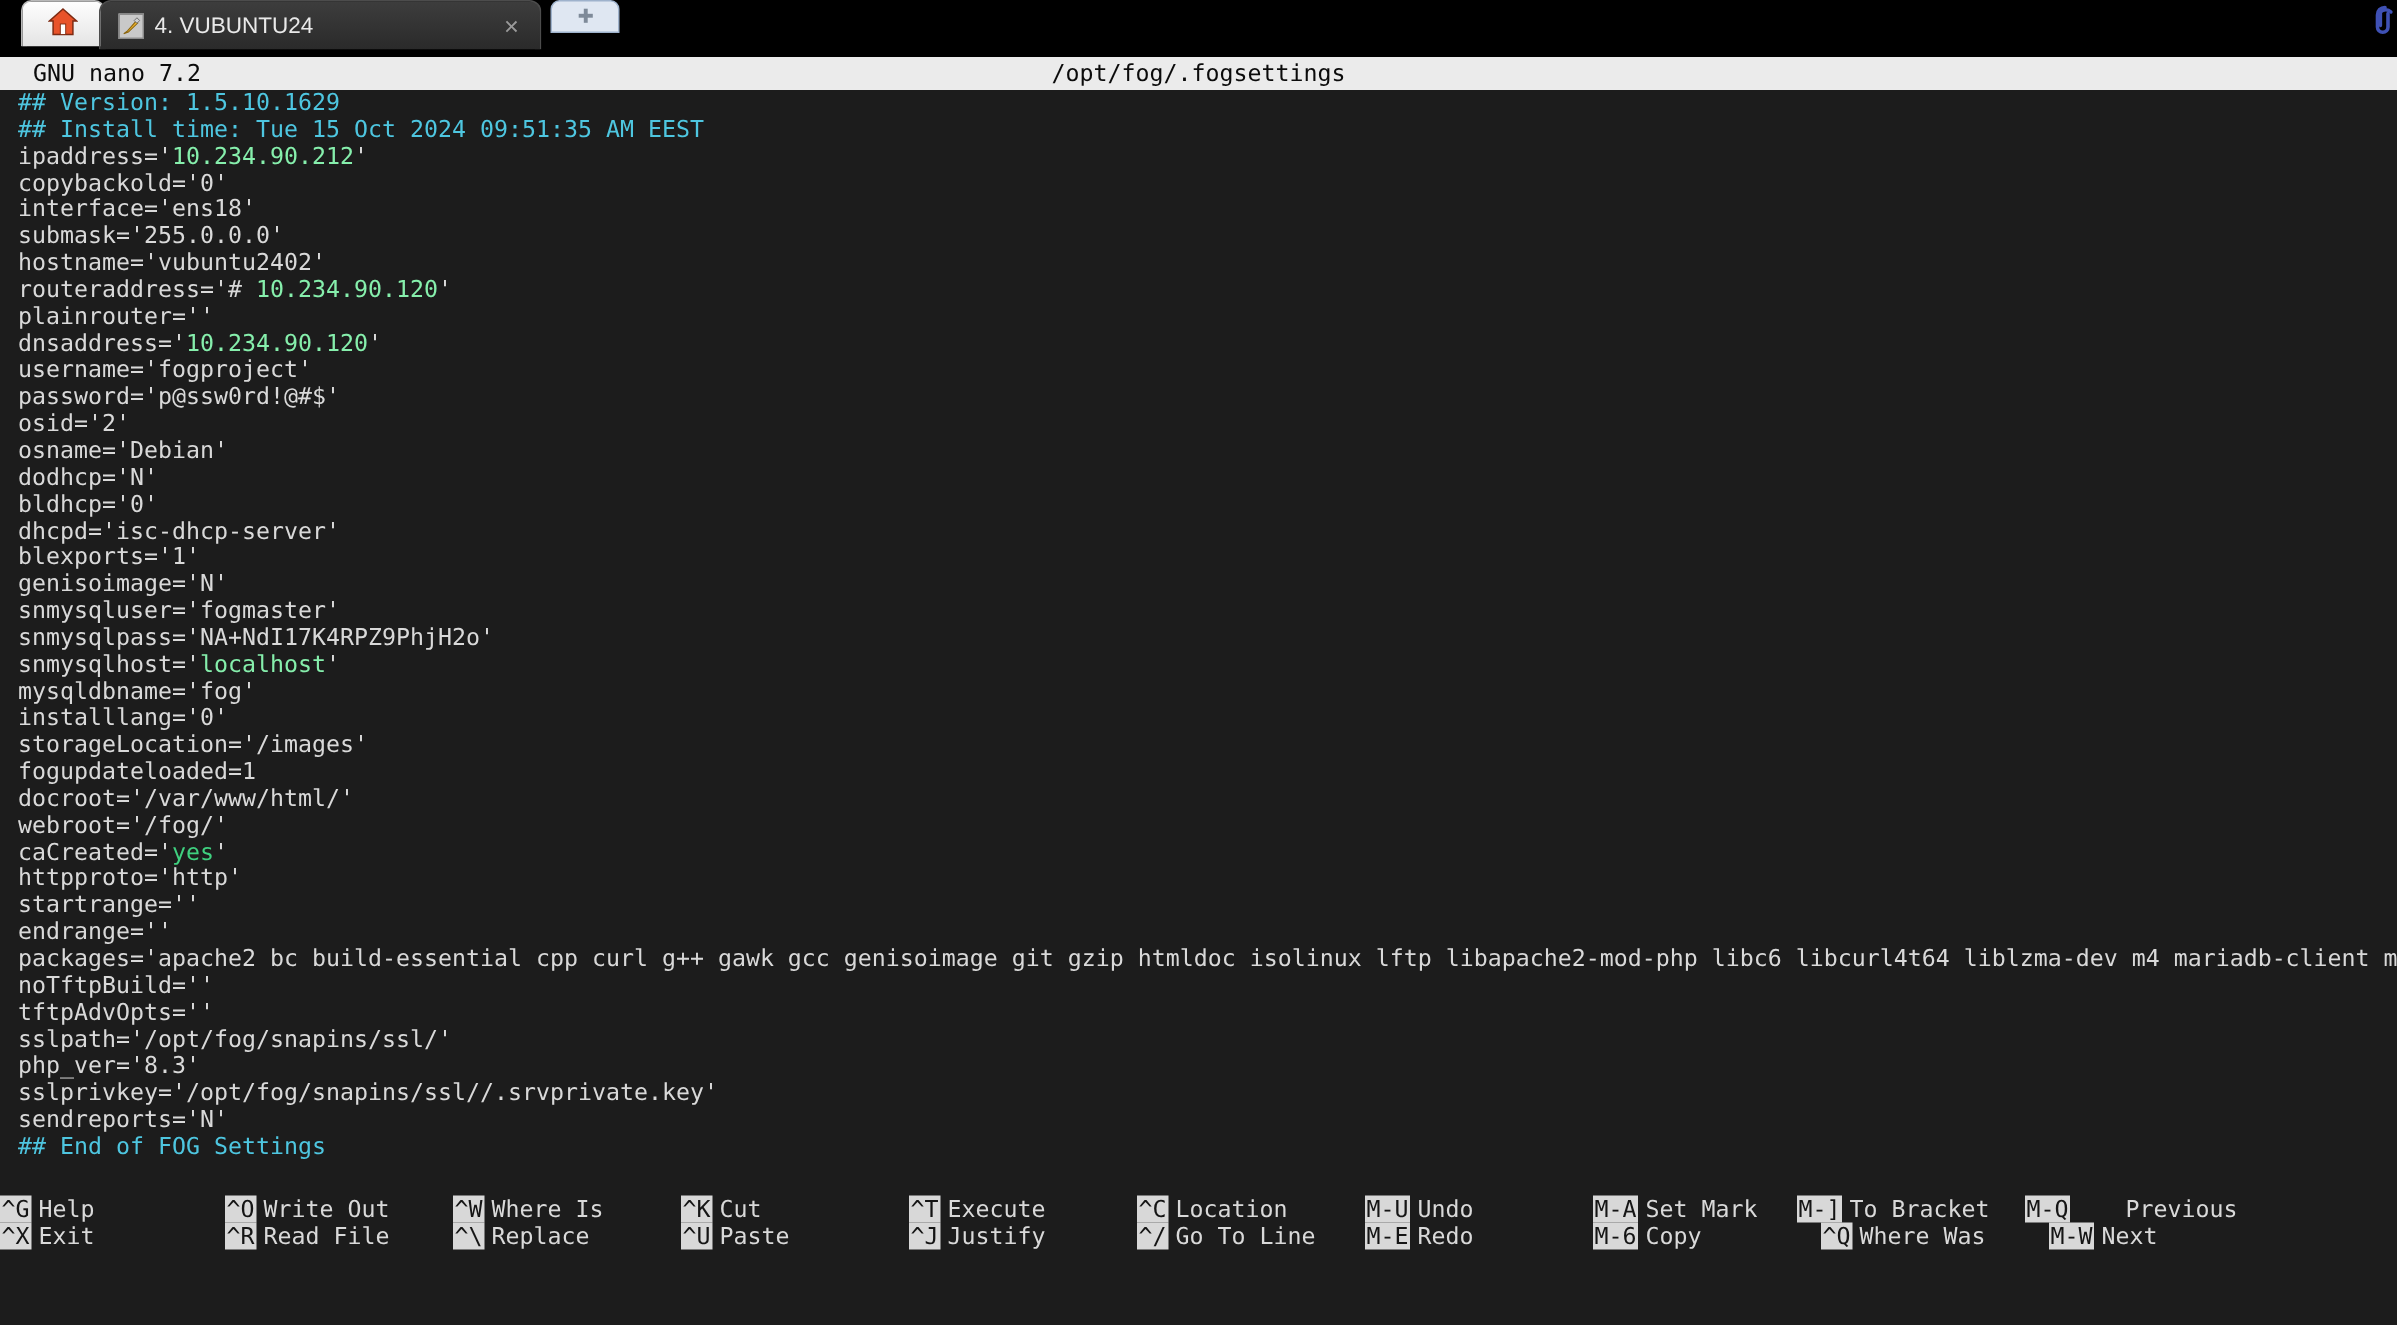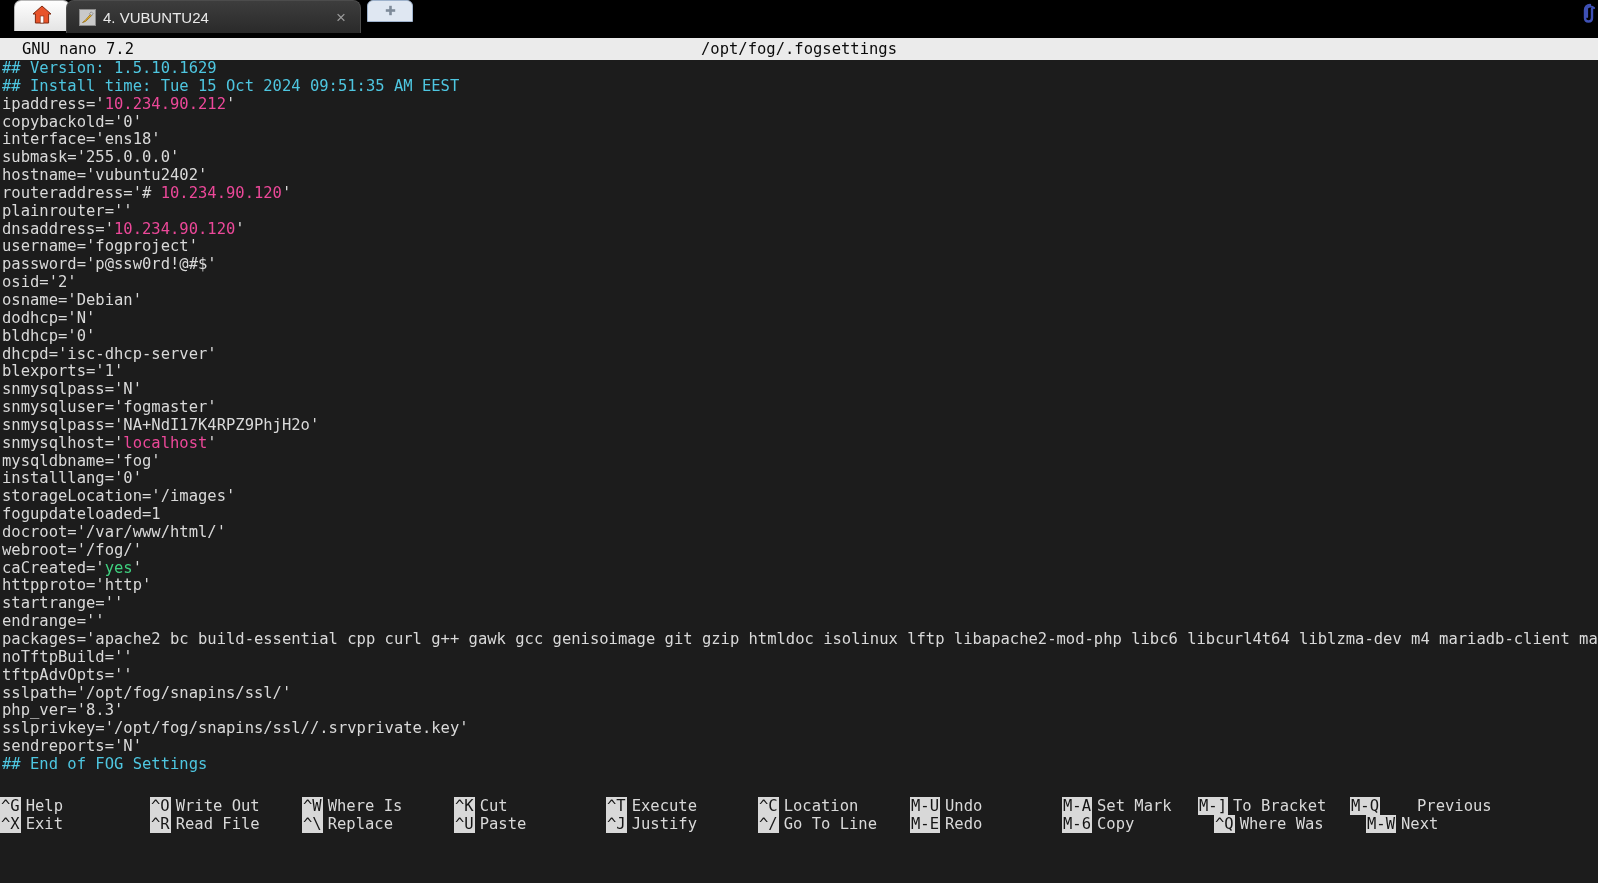--- a/index.html
+++ b/index.html
@@ -127,25 +127,25 @@
     height: 778px;
     overflow: hidden;
     position: relative;
   }
   .line {
     height: 17.85px;
     font-size: 15.5px;
     line-height: 17.85px;
     color: #d9d9d9;
     white-space: pre;
-    padding-left: 2px;
+    padding-left: 12px;
     overflow: hidden;
   }
   .c-comment { color: #4ec6e0; }
-  .c-magenta { color: #ec4899; }
+  .c-magenta { color: #86efac; }
   .c-green   { color: #3fd07f; }
   .c-plain   { color: #d9d9d9; margin-top: 28px; }
   .cursor-line { position: relative; }
 
   
   #shortcut-bar {
     position: absolute;
     left: 0; bottom: 0;
     width: 1598px;
     height: 45px;
@@ -235,21 +235,21 @@
       <div class="line"><span class="c-plain">plainrouter=''</span></div>
       <div class="line"><span class="c-plain">dnsaddress='</span><span class="c-magenta">10.234.90.120</span><span class="c-plain">'</span></div>
       <div class="line"><span class="c-plain">username='fogproject'</span></div>
       <div class="line"><span class="c-plain">password='p@ssw0rd!@#$'</span></div>
       <div class="line"><span class="c-plain">osid='2'</span></div>
       <div class="line"><span class="c-plain">osname='Debian'</span></div>
       <div class="line"><span class="c-plain">dodhcp='N'</span></div>
       <div class="line"><span class="c-plain">bldhcp='0'</span></div>
       <div class="line"><span class="c-plain">dhcpd='isc-dhcp-server'</span></div>
       <div class="line"><span class="c-plain">blexports='1'</span></div>
-      <div class="line"><span class="c-plain">snmysqlpass='N'</span></div>
+      <div class="line"><span class="c-plain">genisoimage='N'</span></div>
       <div class="line"><span class="c-plain">snmysqluser='fogmaster'</span></div>
       <div class="line"><span class="c-plain">snmysqlpass='NA+NdI17K4RPZ9PhjH2o'</span></div>
       <div class="line"><span class="c-plain">snmysqlhost='</span><span class="c-magenta">localhost</span><span class="c-plain">'</span></div>
       <div class="line"><span class="c-plain">mysqldbname='fog'</span></div>
       <div class="line"><span class="c-plain">installlang='0'</span></div>
       <div class="line"><span class="c-plain">storageLocation='/images'</span></div>
       <div class="line"><span class="c-plain">fogupdateloaded=1</span></div>
       <div class="line"><span class="c-plain">docroot='/var/www/html/'</span></div>
       <div class="line"><span class="c-plain">webroot='/fog/'</span></div>
       <div class="line"><span class="c-plain">caCreated='</span><span class="c-green">yes</span><span class="c-plain">'</span></div>

